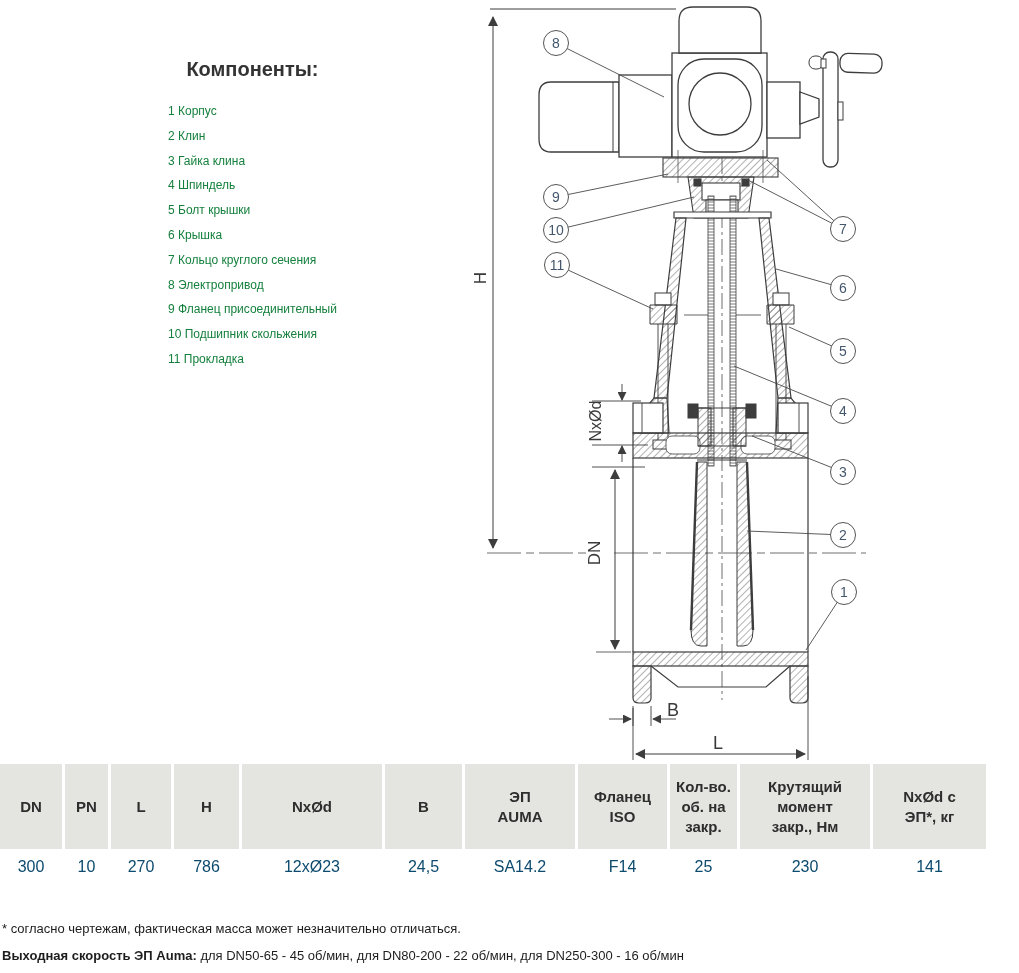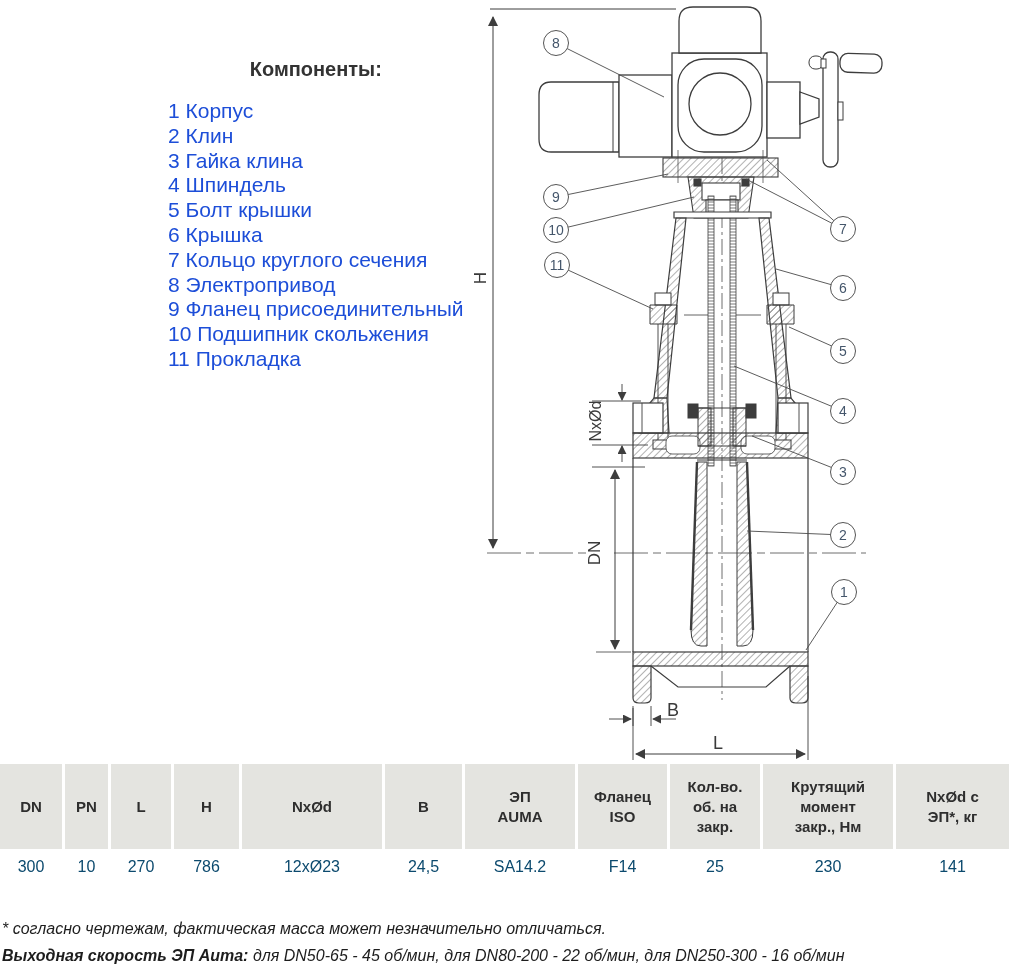--- a/index.html
+++ b/index.html
@@ -1,37 +1,37 @@
 <!DOCTYPE html>
 <html><head>
 <meta charset="utf-8">
 <style>
   html,body{margin:0;padding:0;background:#fff;}
   .page{position:relative;width:1019px;height:973px;background:#fff;overflow:hidden;
         font-family:"Liberation Sans",sans-serif;color:#3a3a3a;}
   
   .components{position:absolute;left:168px;top:58px;z-index:2;}
   .components h2{margin:0 0 18px 0;font-size:20px;font-weight:bold;color:#333;text-align:center;}
-  .components ul{margin:0;padding:0;list-style:none;font-size:21px;line-height:24.8px;color:#1d4ed8;}
+  .components ul{margin:0;padding:0;list-style:none;font-size:12px;line-height:24.8px;color:#15803d;}
   
   svg.drawing{position:absolute;left:0;top:0;}
   svg.drawing text{font-family:"Liberation Sans",sans-serif;fill:#3a3a3a;}
   svg.drawing text.co{fill:#44566b;}
   
   .spec-table{position:absolute;left:0;top:764px;width:1019px;z-index:2;}
   .trow{display:flex;gap:3px;}
   .trow .cell{flex:0 0 auto;display:flex;align-items:center;justify-content:center;
               text-align:center;box-sizing:border-box;}
   .thead .cell{background:#e4e4e0;height:85px;font-weight:bold;font-size:15px;color:#2e2e2e;
                line-height:20px;white-space:pre-line;padding:0 4px;}
   .tvals .cell{height:36px;font-size:16px;color:#0c4a6e;}
   .w0{width:62px}.w1{width:43px}.w2{width:60px}.w3{width:65px}.w4{width:140px}
-  .w5{width:77px}.w6{width:110px}.w7{width:89px}.w8{width:90px}.w9{width:130px}.w10{width:113px}
-  
-  .footnotes{position:absolute;left:2px;top:915px;width:1015px;font-size:16px;line-height:27px;color:#1d1d1d;z-index:2;font-style:italic;}
+  .w5{width:77px}.w6{width:110px}.w7{width:89px}.w8{width:67px}.w9{width:130px}.w10{width:113px}
+  
+  .footnotes{position:absolute;left:2px;top:915px;width:1015px;font-size:13px;line-height:27px;color:#1d1d1d;z-index:2;}
   .footnotes p{margin:0;}
   .footnotes .b{font-weight:bold;}
 </style>
 </head>
 <body>
 
 <div class="page">
 
   <section class="components">
     <h2>Компоненты:</h2>

